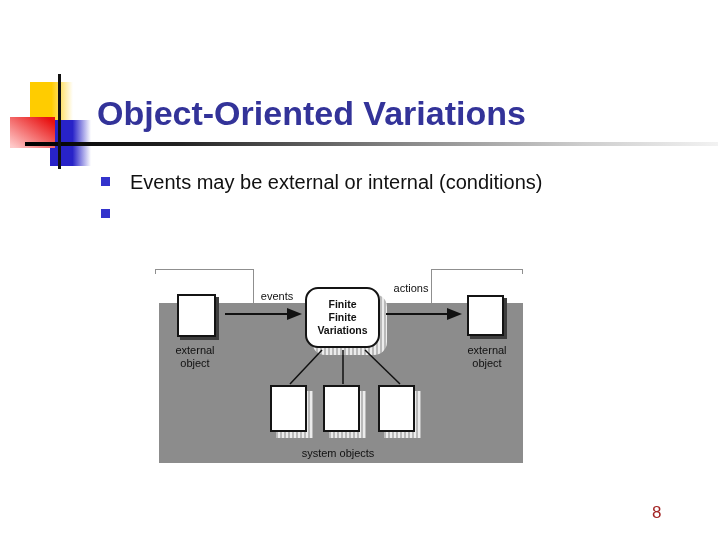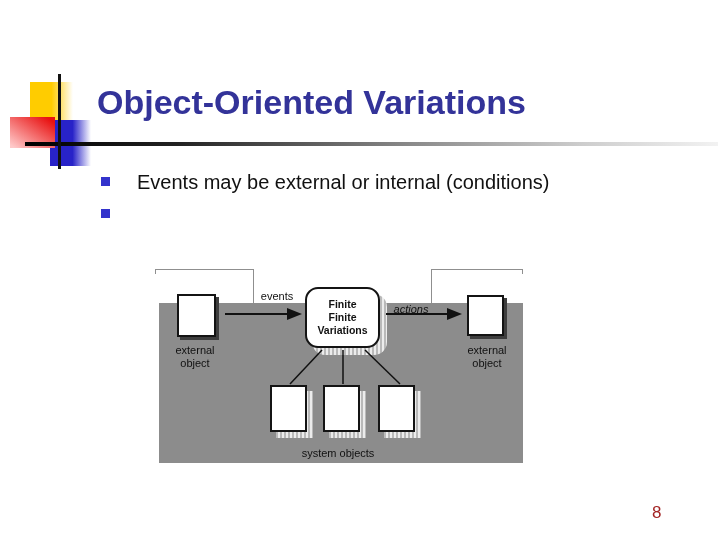--- a/index.html
+++ b/index.html
@@ -15,28 +15,28 @@
     background:linear-gradient(to right, #ffcc00 50%, #ffffff 100%); }
   .logo-blue { position:absolute; left:50px; top:120px; width:41px; height:46px;
     background:linear-gradient(to right, #2823c8 55%, #ffffff 100%); }
   .logo-red { position:absolute; left:10px; top:117px; width:45px; height:31px;
     background:linear-gradient(to bottom left, #e81111 10%, #ffc9c9 95%); }
   .title-rule { position:absolute; left:25px; top:142px; width:693px; height:4px;
     background:linear-gradient(to right, #000000 0%, #222222 22%, #888888 55%, #cccccc 80%, #f2f2f2 100%); }
   .logo-vline { position:absolute; left:58px; top:74px; width:3px; height:95px; background:#111111; }
 
   
-  .page-title { position:absolute; left:97px; top:85px; font-size:34px; line-height:1;
+  .page-title { position:absolute; left:97px; top:96px; font-size:34px; line-height:1;
     font-weight:bold; color:#333399; letter-spacing:0; white-space:nowrap; }
 
   
   .bullets { position:absolute; left:101px; top:170px; }
   .bullet-row { display:flex; align-items:flex-start; height:32px; }
   .bullet-sq { flex:none; width:9px; height:9px; margin-top:7px; margin-right:20px; background:#3333cc; }
-  .bullet-text { font-size:20px; line-height:24px; color:#111111; white-space:nowrap;margin-left:7px; }
+  .bullet-text { font-size:20px; line-height:24px; color:#111111; white-space:nowrap; }
 
   
   .diagram { position:absolute; left:155px; top:268px; width:368px; height:198px;
     font-size:11px; color:#111111; }
   .diagram .abs { position:absolute; }
   .d-topline { left:0; top:1px; width:368px; height:1px; background:#8f8f8f; }
   .d-tick { width:1px; height:5px; background:#8f8f8f; top:1px; }
   .d-tick.l { left:0; } .d-tick.r { right:0; }
   .d-centerbox { left:98px; top:1px; width:179px; height:34px; background:#ffffff;
     border-left:1px solid #8f8f8f; border-right:1px solid #8f8f8f; }
@@ -49,21 +49,21 @@
 
   .d-fsc-shadow { left:157px; top:26px; width:75px; height:61px; border-radius:13px;
     background:repeating-linear-gradient(90deg, #b9b9b9 0 2px, #ececec 2px 4px); }
   .d-fsc { left:150px; top:19px; width:75px; height:61px; border-radius:13px;
     background:#ffffff; border:2px solid #141414;
     display:flex; flex-direction:column; justify-content:center; align-items:center;
     font-weight:bold; font-size:10.5px; line-height:13px; }
 
   .d-flow-label { width:64px; text-align:center; font-size:11px; }
   .d-flow-label.events  { left:90px; top:22px; }
-  .d-flow-label.actions { left:224px; top:35px; font-style:italic; }
+  .d-flow-label.actions { left:224px; top:14px; }
 
   .d-ext-label { width:84px; text-align:center; line-height:13px; font-size:11px; }
   .d-ext-label.left  { left:-2px; top:76px; }
   .d-ext-label.right { left:290px; top:76px; }
 
   .d-sys-shadow { width:37px; height:47px;
     background:repeating-linear-gradient(90deg, #b9b9b9 0 2px, #ececec 2px 4px); }
   .d-sys-shadow.s1 { left:121px; top:123px; }
   .d-sys-shadow.s2 { left:174px; top:123px; }
   .d-sys-shadow.s3 { left:229px; top:123px; }

